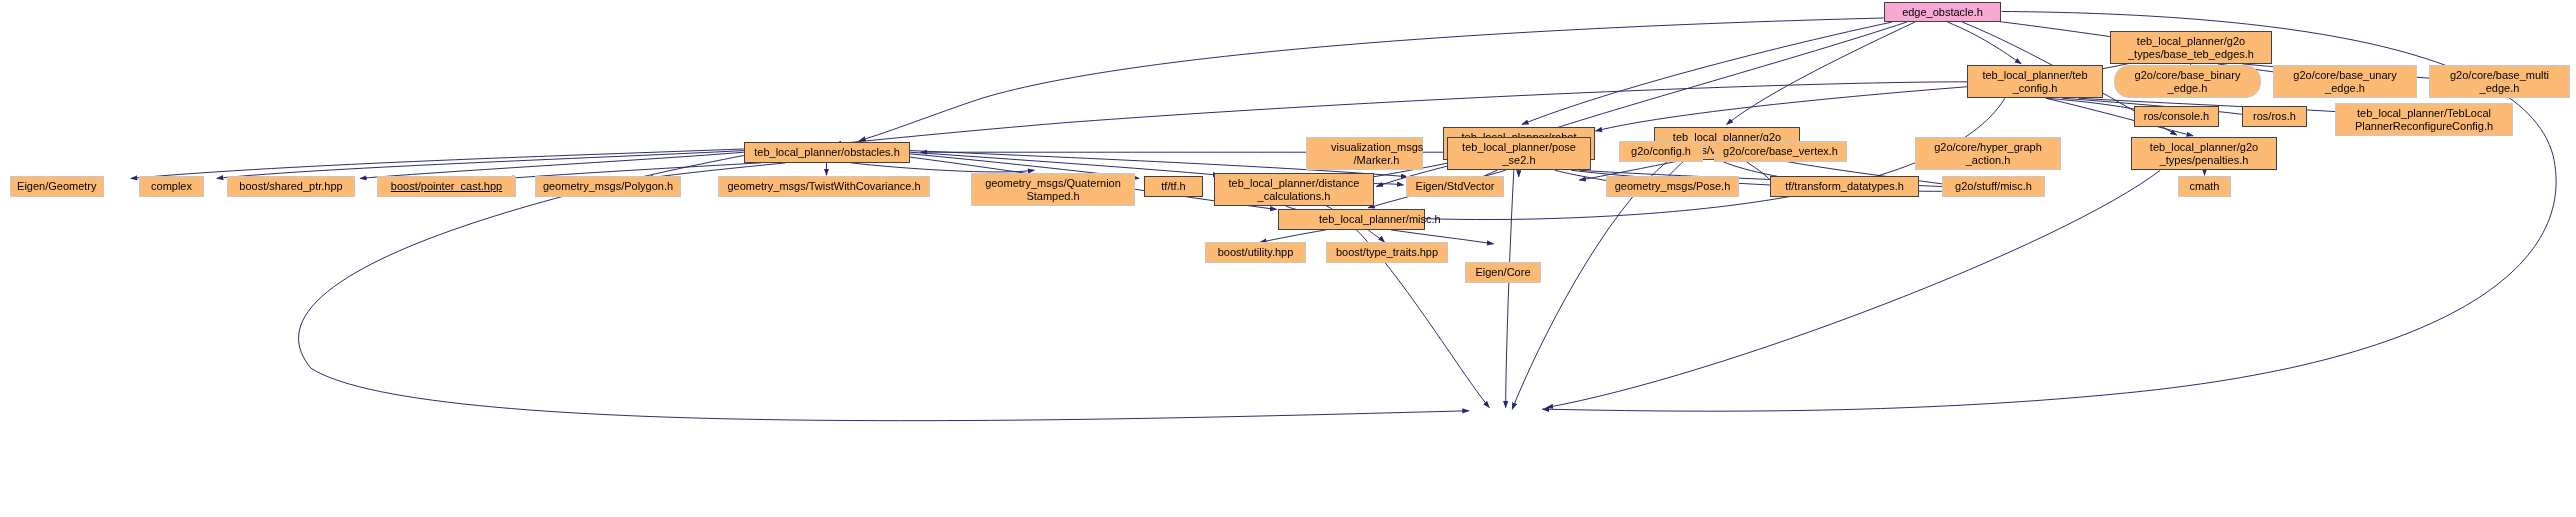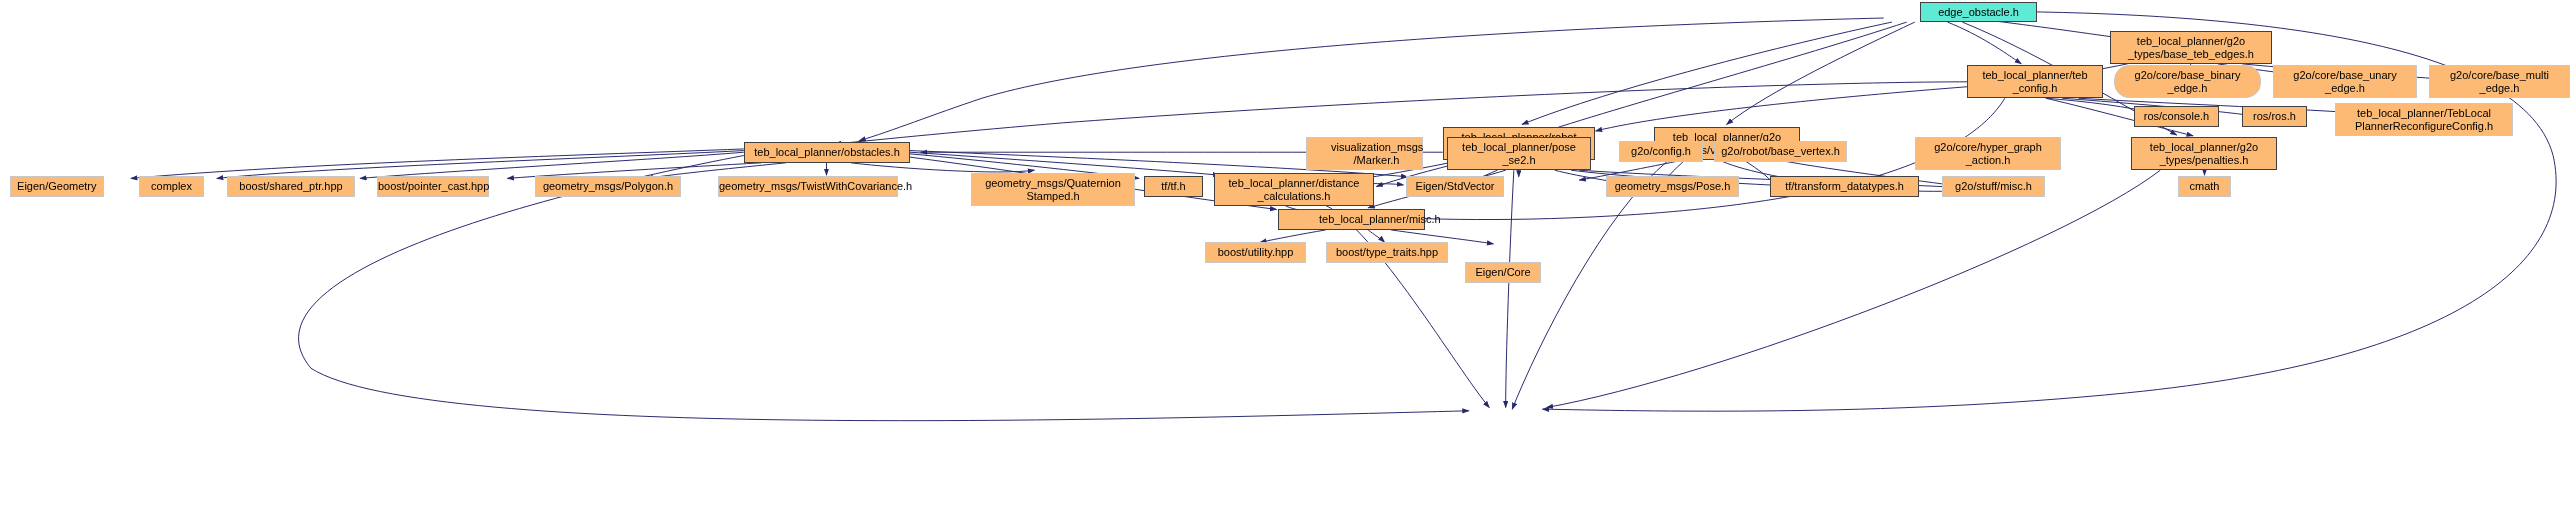--- a/index.html
+++ b/index.html
@@ -37,22 +37,21 @@
     border: 0.8px solid #c8c8c8;
     font-size: 11px;
     white-space: pre;
     z-index: 2;
   }
   .node.internal {
     border: 1.3px solid #404040;
   }
   .node.root {
     border: 1.3px solid #404040;
-    background: #5eead4;
-    margin-left: 36px;
+    background: #f9a8d4;
   }
   .node-label {
     display: block;
     width: 100%;
   }
 </style>
 </head>
 <body>
 
 <div id="graph-root">
@@ -139,31 +138,31 @@
       <div class="node internal" style="left: 1443px; top: 127px; width: 152px; height: 33px;"><span class="node-label">teb_local_planner/robot
 _footprint_model.h</span></div>
       <div class="node internal" style="left: 1654px; top: 127px; width: 146px; height: 33px;"><span class="node-label">teb_local_planner/g2o
 _types/vertex_pose.h</span></div>
       <div class="node internal" style="left: 744px; top: 142px; width: 166px; height: 20.5px;"><span class="node-label">teb_local_planner/obstacles.h</span></div>
       <div class="node external" style="left: 1306px; top: 137px; width: 117px; height: 33px; padding-left: 24px;"><span class="node-label">visualization_msgs
 /Marker.h</span></div>
       <div class="node internal" style="left: 1447px; top: 137px; width: 144px; height: 33px;"><span class="node-label">teb_local_planner/pose
 _se2.h</span></div>
       <div class="node external" style="left: 1619px; top: 141px; width: 84px; height: 20.5px;"><span class="node-label">g2o/config.h</span></div>
-      <div class="node external" style="left: 1714px; top: 141px; width: 133px; height: 20.5px;"><span class="node-label">g2o/robot/base_vertex.h</span></div>
+      <div class="node external" style="left: 1714px; top: 141px; width: 133px; height: 20.5px;"><span class="node-label">g2o/core/base_vertex.h</span></div>
       <div class="node external" style="left: 1915px; top: 137px; width: 146px; height: 33px;"><span class="node-label">g2o/core/hyper_graph
 _action.h</span></div>
       <div class="node internal" style="left: 2131px; top: 137px; width: 146px; height: 33px;"><span class="node-label">teb_local_planner/g2o
 _types/penalties.h</span></div>
       <div class="node external" style="left: 9.8px; top: 176px; width: 94px; height: 20.5px;"><span class="node-label">Eigen/Geometry</span></div>
       <div class="node external" style="left: 139px; top: 176px; width: 65px; height: 20.5px;"><span class="node-label">complex</span></div>
       <div class="node external" style="left: 227px; top: 176px; width: 128px; height: 20.5px;"><span class="node-label">boost/shared_ptr.hpp</span></div>
-      <div class="node external" style="left: 377px; top: 176px; width: 112px; height: 20.5px;"><span class="node-label">boost/pointer_cast.hpp</span></div>
+      <div class="node external" style="left: 377px; top: 176px; width: 139px; height: 20.5px; text-decoration: underline;"><span class="node-label">boost/pointer_cast.hpp</span></div>
       <div class="node external" style="left: 535px; top: 176px; width: 146px; height: 20.5px;"><span class="node-label">geometry_msgs/Polygon.h</span></div>
-      <div class="node external" style="left: 718px; top: 176px; width: 180px; height: 20.5px;"><span class="node-label">geometry_msgs/TwistWithCovariance.h</span></div>
+      <div class="node external" style="left: 718px; top: 176px; width: 212px; height: 20.5px;"><span class="node-label">geometry_msgs/TwistWithCovariance.h</span></div>
       <div class="node external" style="left: 971px; top: 173px; width: 164px; height: 33px;"><span class="node-label">geometry_msgs/Quaternion
 Stamped.h</span></div>
       <div class="node internal" style="left: 1144px; top: 176px; width: 59px; height: 20.5px;"><span class="node-label">tf/tf.h</span></div>
       <div class="node internal" style="left: 1214px; top: 173px; width: 160px; height: 33px;"><span class="node-label">teb_local_planner/distance
 _calculations.h</span></div>
       <div class="node external" style="left: 1406px; top: 176px; width: 98px; height: 20.5px;"><span class="node-label">Eigen/StdVector</span></div>
       <div class="node external" style="left: 1606px; top: 176px; width: 133px; height: 20.5px;"><span class="node-label">geometry_msgs/Pose.h</span></div>
       <div class="node internal" style="left: 1770px; top: 176px; width: 149px; height: 20.5px;"><span class="node-label">tf/transform_datatypes.h</span></div>
       <div class="node external" style="left: 1942px; top: 176px; width: 103px; height: 20.5px;"><span class="node-label">g2o/stuff/misc.h</span></div>
       <div class="node external" style="left: 2178px; top: 176px; width: 53px; height: 20.5px;"><span class="node-label">cmath</span></div>

